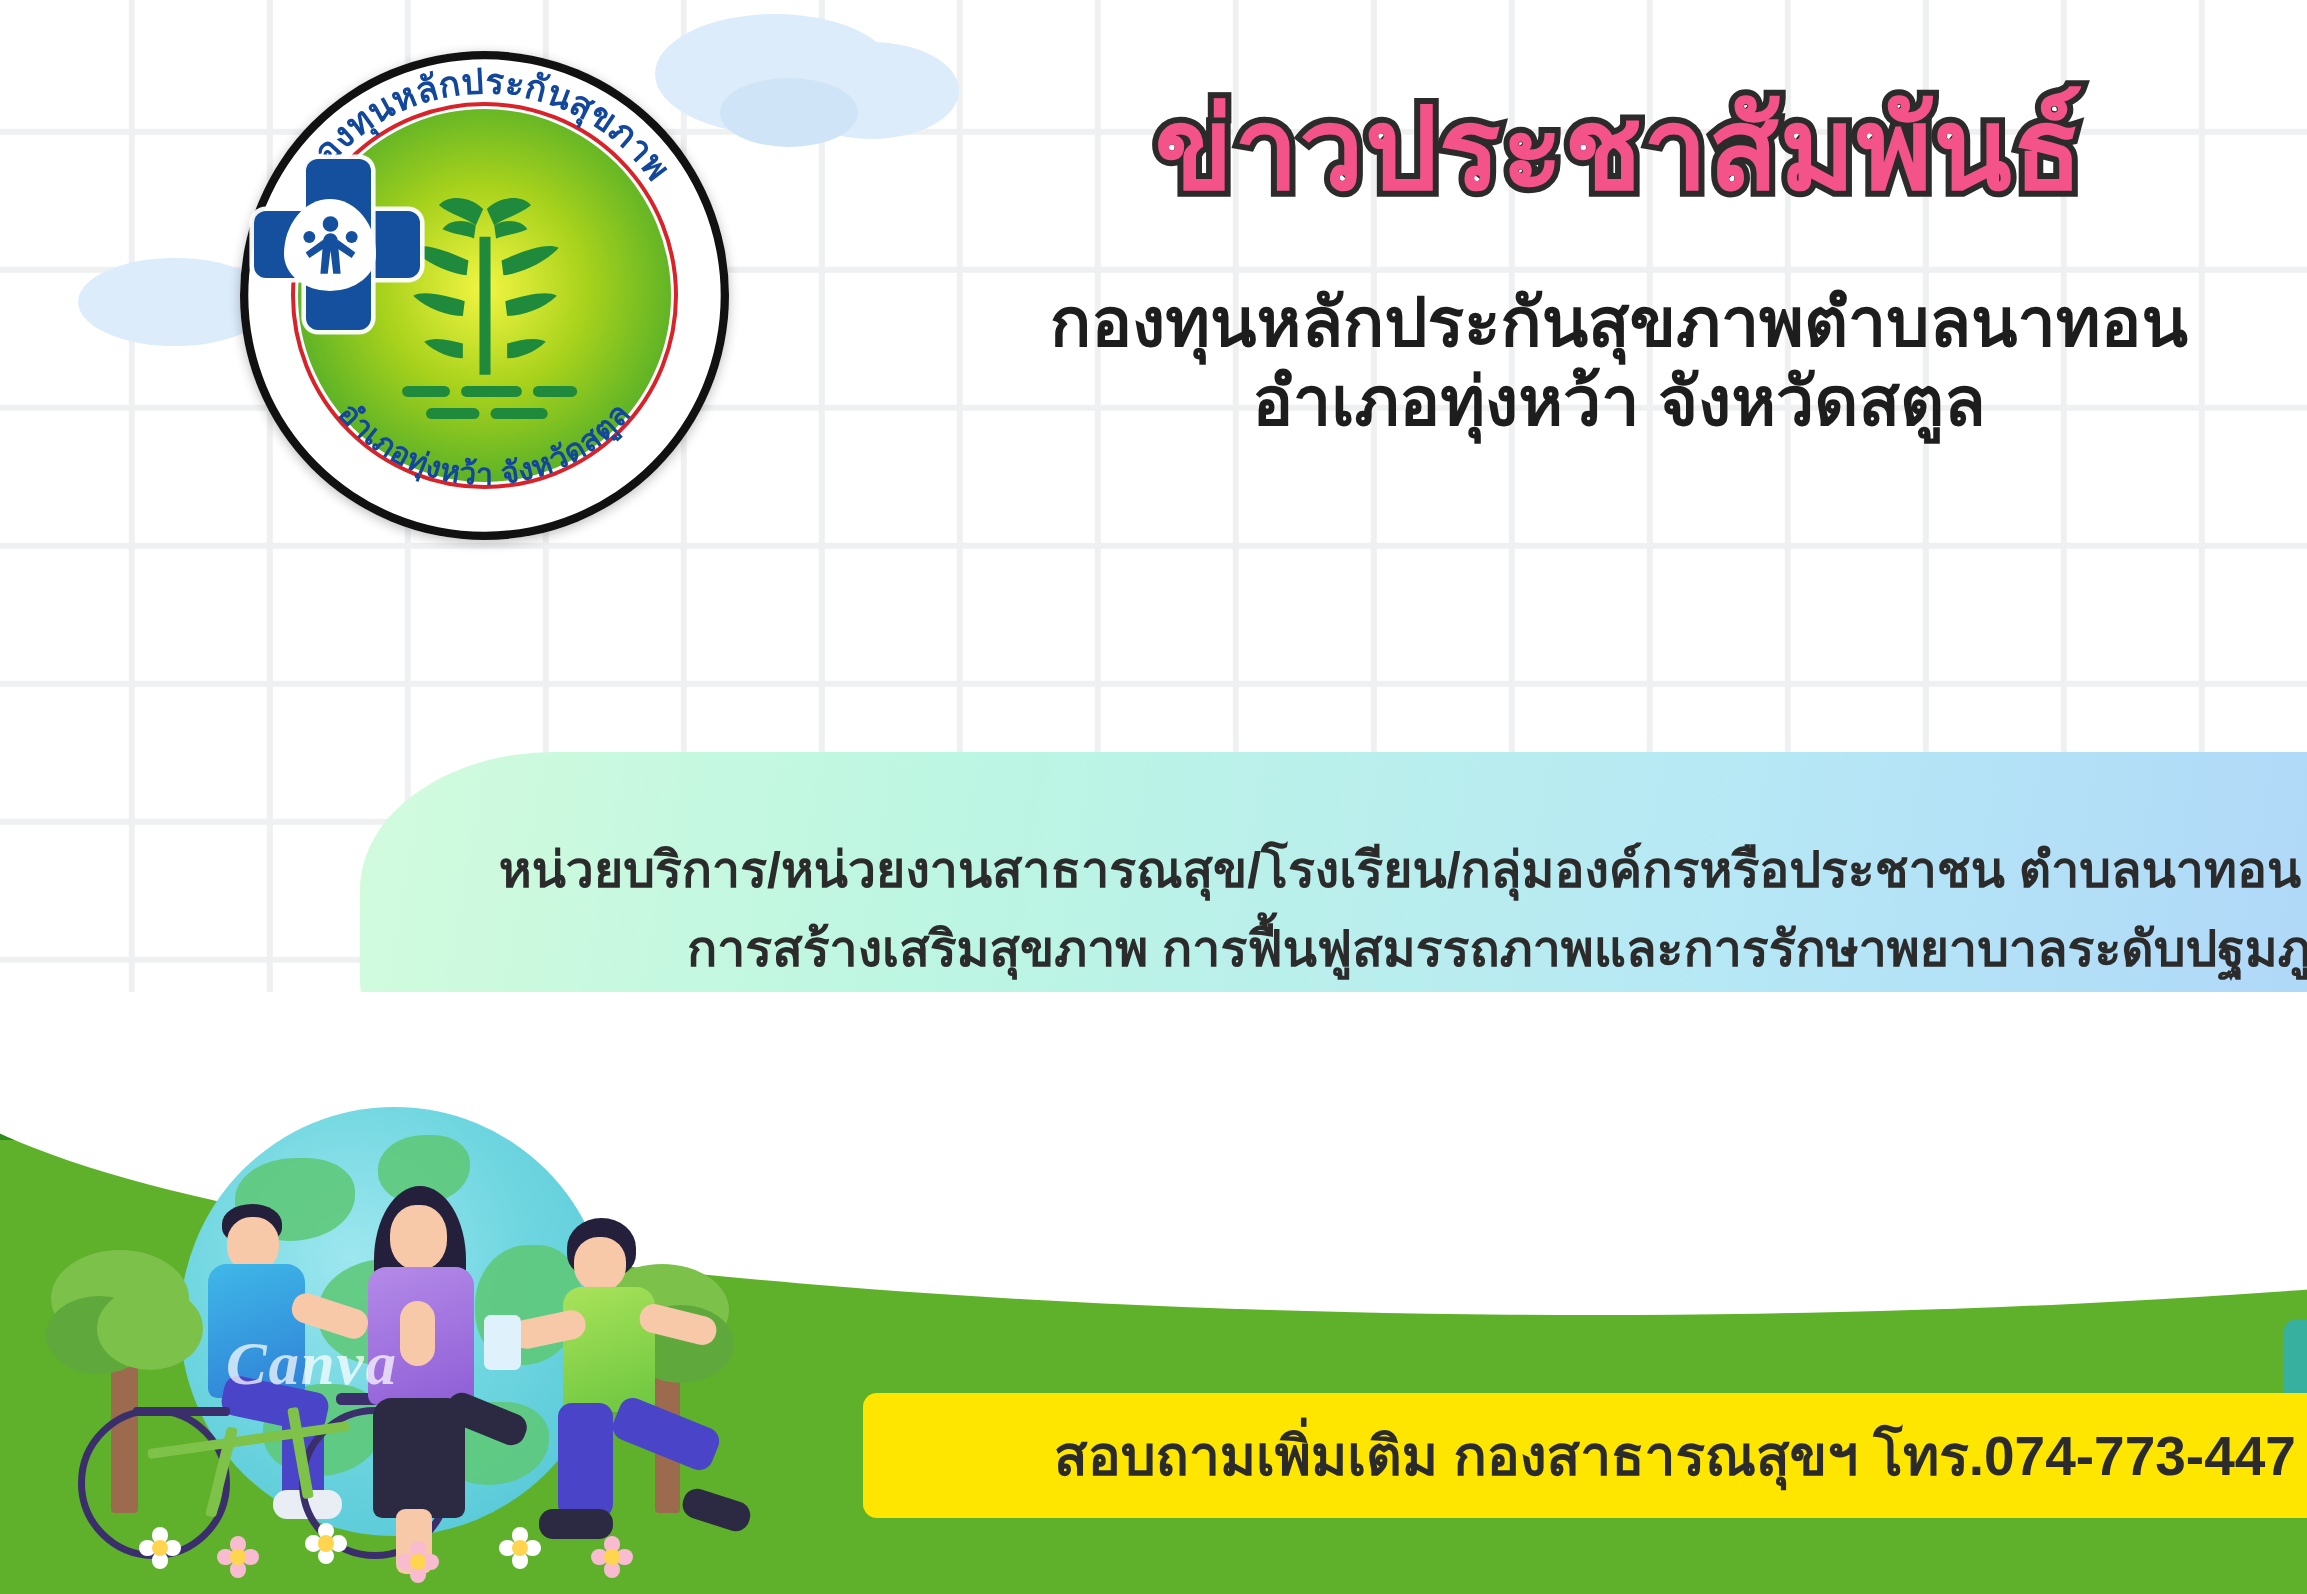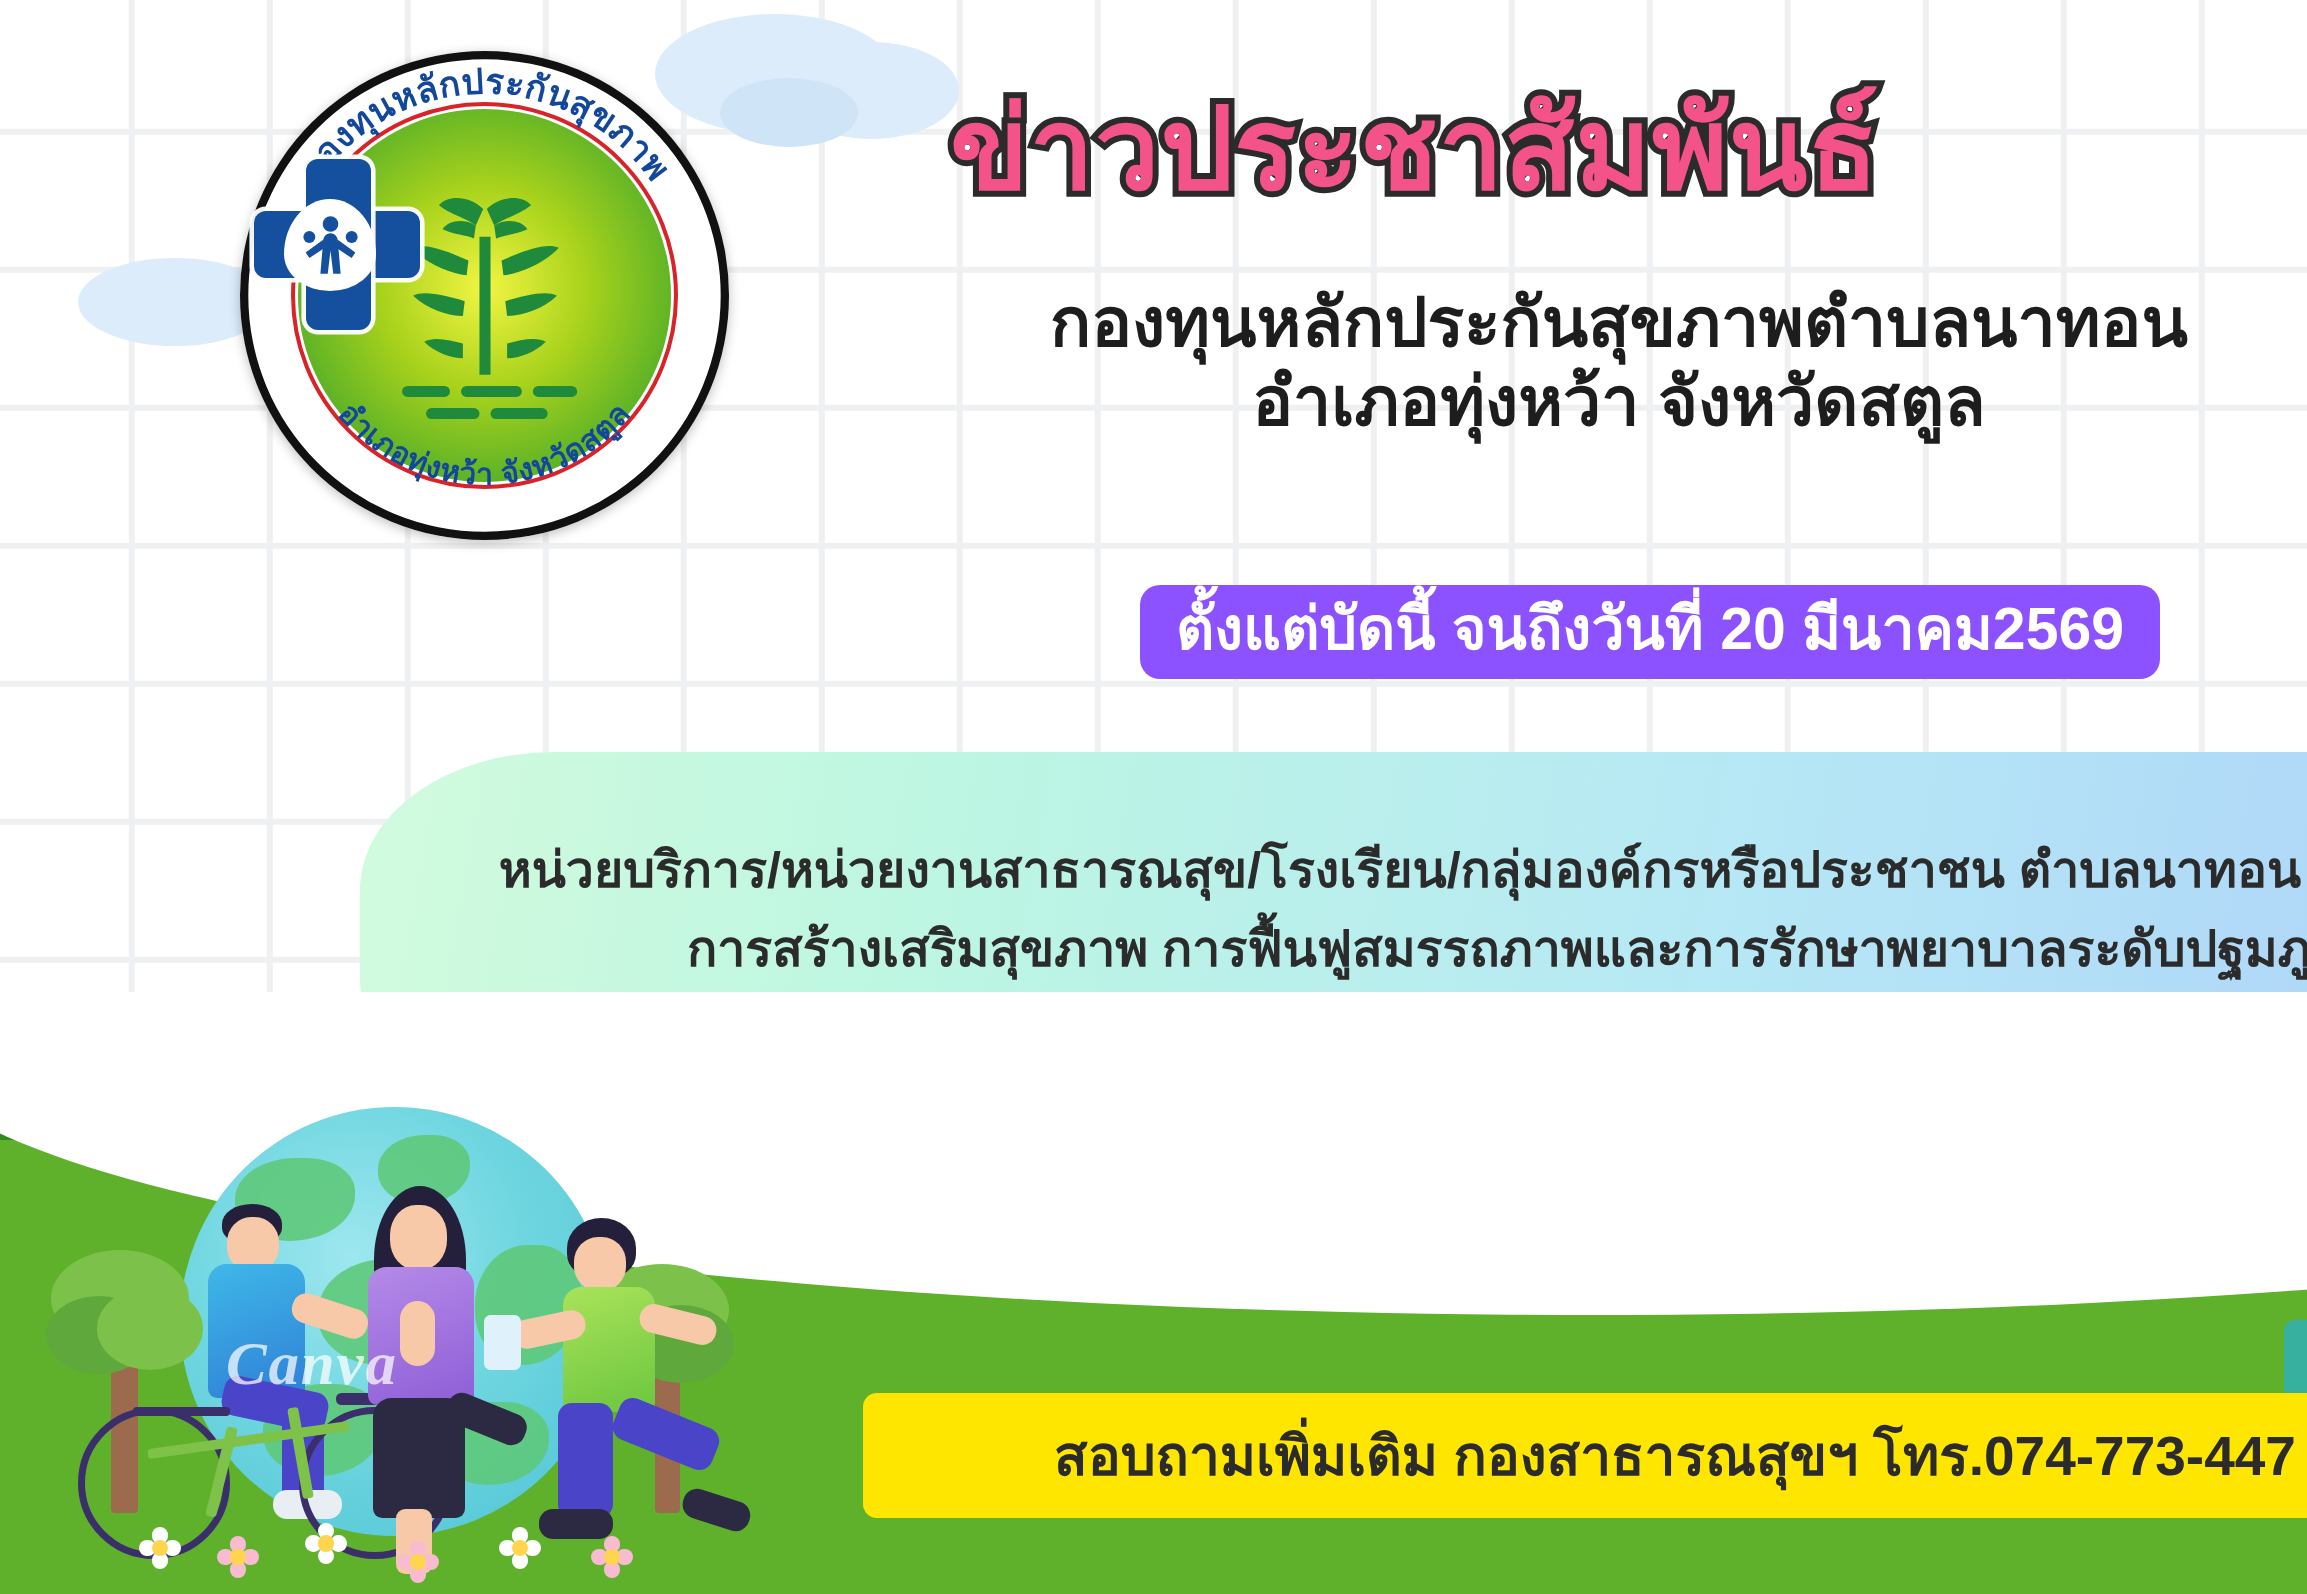--- a/index.html
+++ b/index.html
@@ -47,21 +47,21 @@
   .crossbadge .cv{position:absolute;background:#14509e;border-radius:12px;
       box-shadow:0 0 0 4.6px rgba(255,255,255,.95);}
   .crossbadge .c1{left:52px;top:0;width:65px;height:171px;}
   .crossbadge .c2{left:0;top:52px;width:166px;height:67px;}
   .crossbadge .ball{position:absolute;left:30px;top:40px;width:92px;height:92px;border-radius:50% 50% 50% 50%/60% 60% 40% 40%;background:#fff;}
   .crossbadge .fig{position:absolute;left:44px;top:54px;width:65px;height:69px;}
 
   .plant{position:absolute;left:50%;top:50%;transform:translate(-50%,-48%);}
 
   
-  .headline{position:absolute;left:950px;top:92px;width:1338px;
+  .headline{position:absolute;left:950px;top:92px;width:1338px;text-align:center;
      font-size:115px;line-height:1;font-weight:bold;color:#f4538a;
      -webkit-text-stroke:12px #2b2b2b;paint-order:stroke fill;letter-spacing:0.9px;}
   .sub1{position:absolute;left:904px;top:286px;width:1430px;text-align:center;
      font-size:68px;line-height:1.06;font-weight:bold;color:#1d1d1d;}
   .sub2{position:absolute;left:904px;top:365px;width:1430px;text-align:center;
      font-size:68px;line-height:1.06;font-weight:bold;color:#1d1d1d;}
 
   
   .pill{position:absolute;left:1140px;top:585px;padding:14px 36px 18.5px;
      background:#8c52ff;border-radius:20px;color:#fff;font-size:59px;font-weight:bold;
@@ -180,21 +180,20 @@
         </g>
       </svg>
     </div>
   </div>
 
   <div class="headline">ข่าวประชาสัมพันธ์</div>
   <div class="sub1">กองทุนหลักประกันสุขภาพตำบลนาทอน</div>
   <div class="sub2">อำเภอทุ่งหว้า  จังหวัดสตูล</div>
 
 
-  <div class="pill">ตั้งแต่บัดนี้ จนถึงวันที่ 20 มีนาคม2569</div>
 
   <div class="bodycard"></div>
   <div class="bodytext">
     <div>หน่วยบริการ/หน่วยงานสาธารณสุข/โรงเรียน/กลุ่มองค์กรหรือประชาชน ตำบลนาทอน เสนอโครงการที่เกี่ยวกับ</div>
     <div>การสร้างเสริมสุขภาพ การฟื้นฟูสมรรถภาพและการรักษาพยาบาลระดับปฐมภูมิเชิงรุกในพื้นที่</div>
   </div>
 
   <div class="greenband"></div>
   <div class="greenband-light"></div>
   <div class="greenband-wave"></div>

